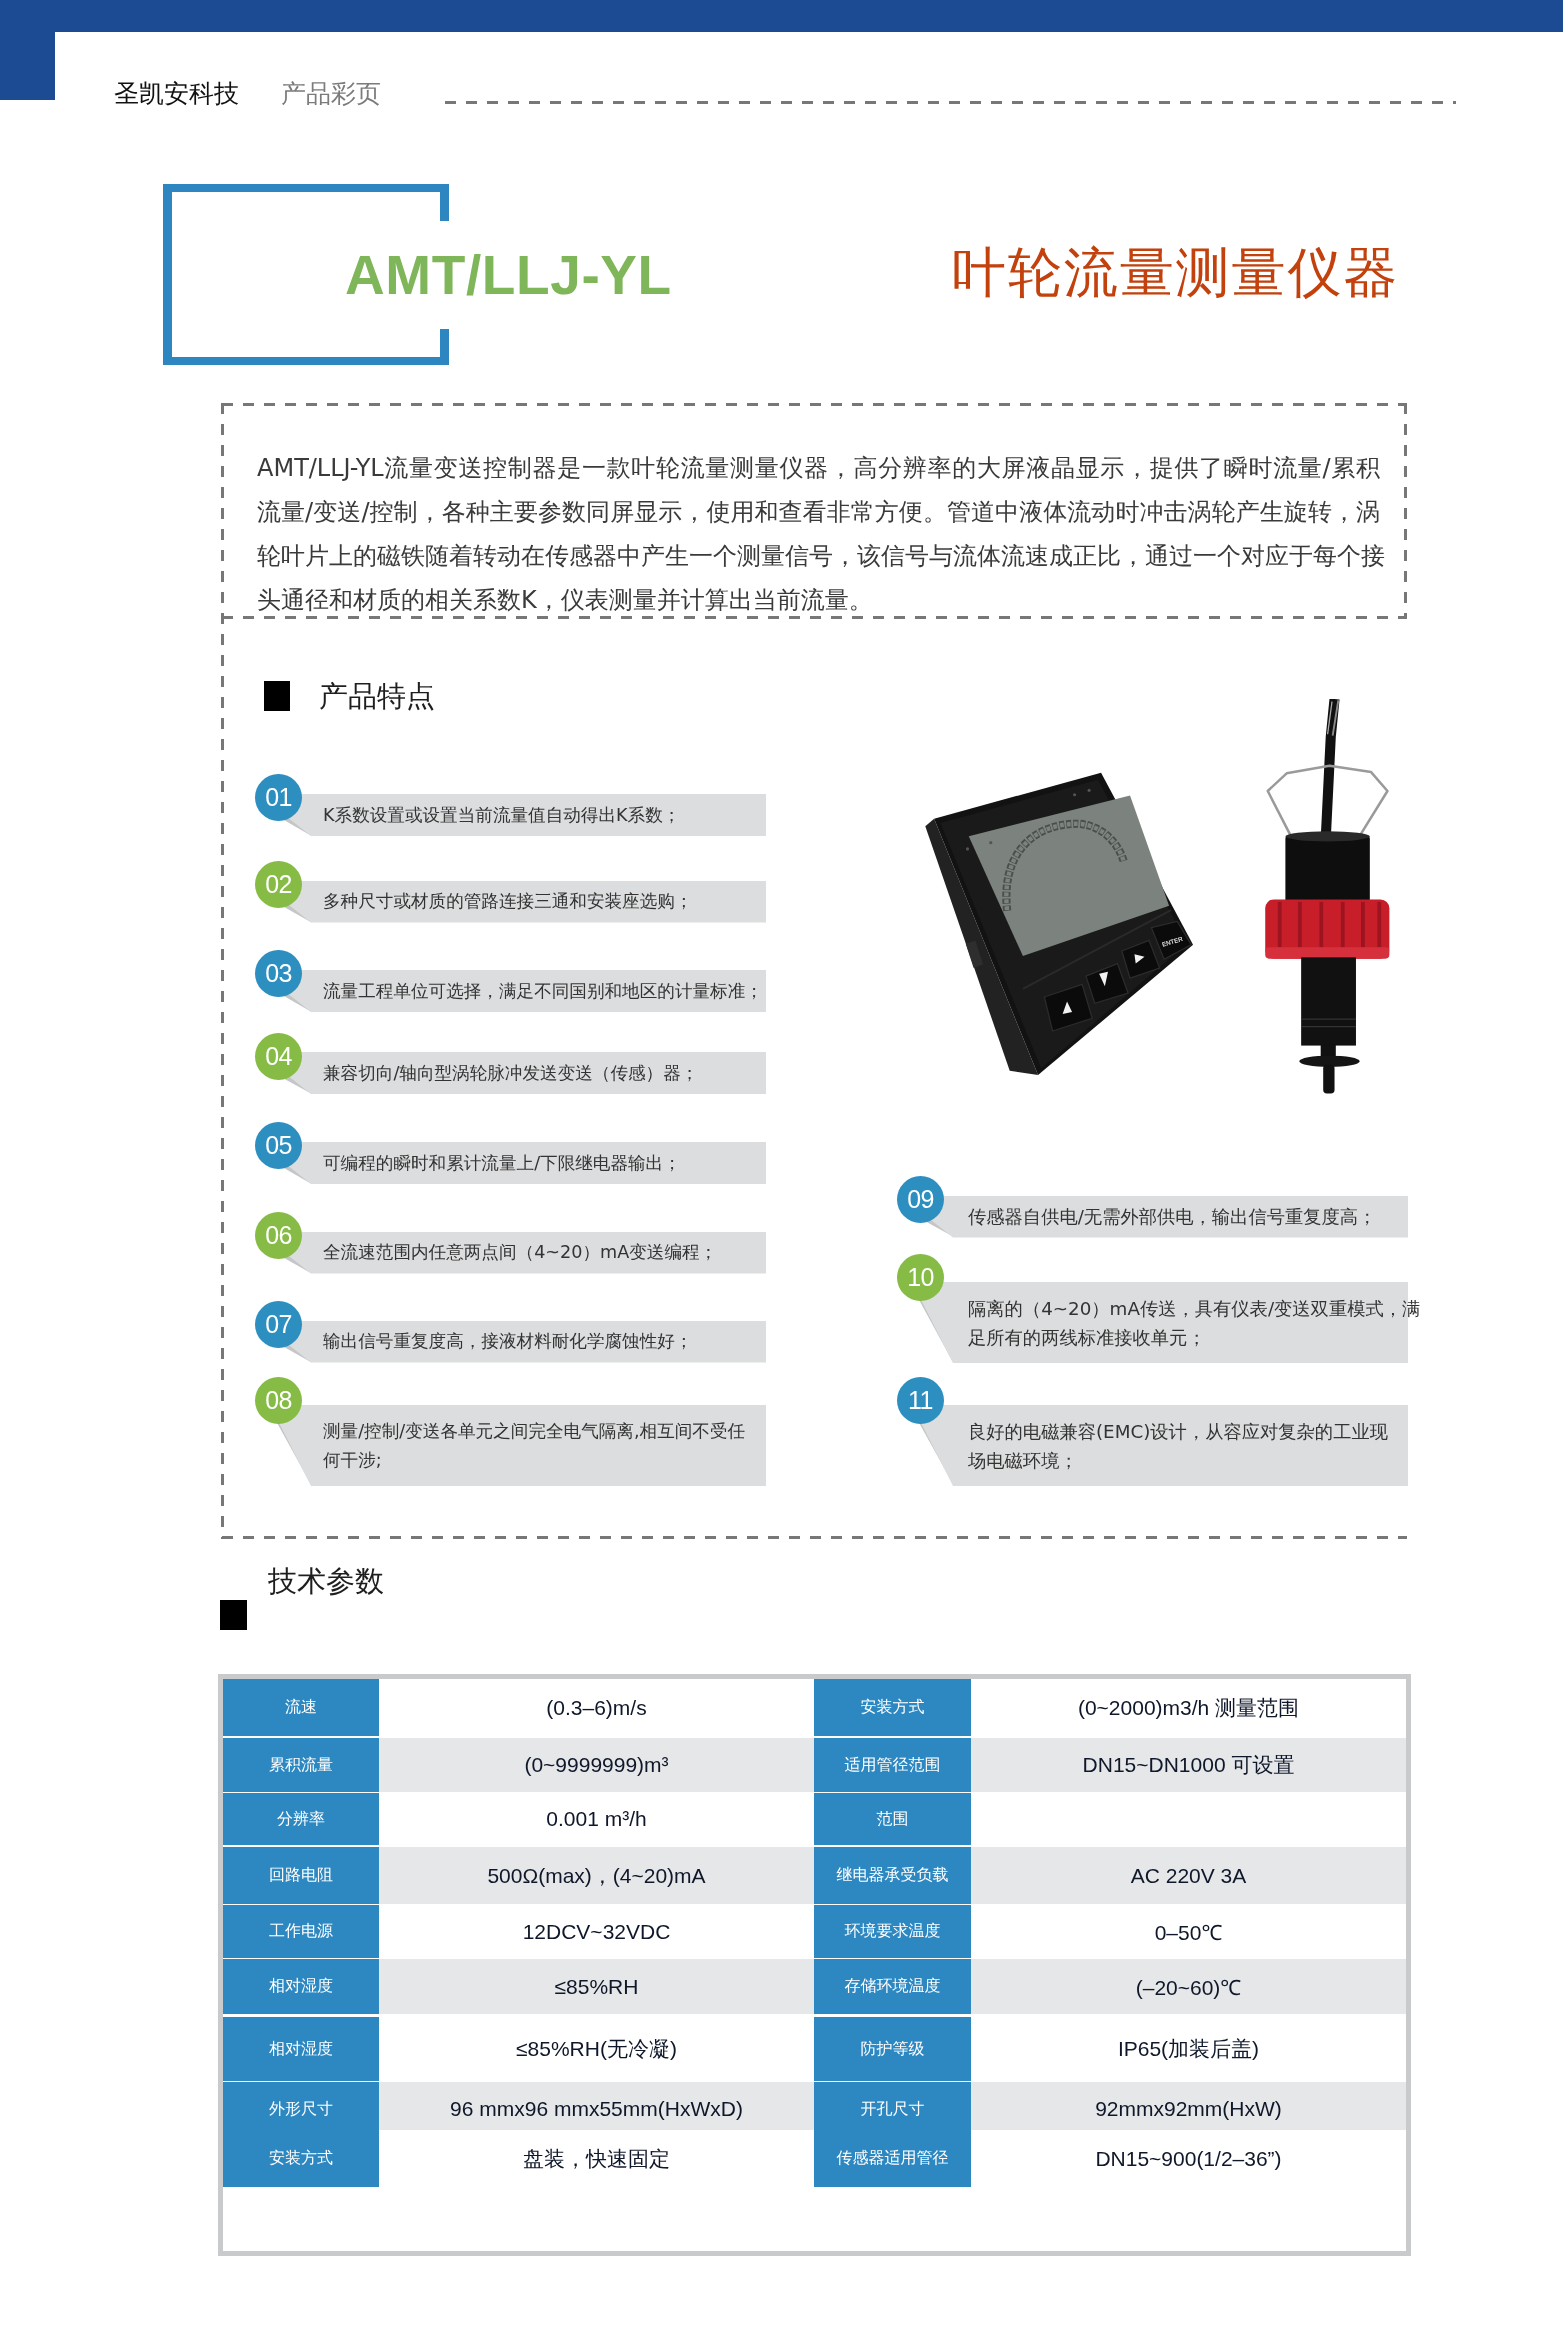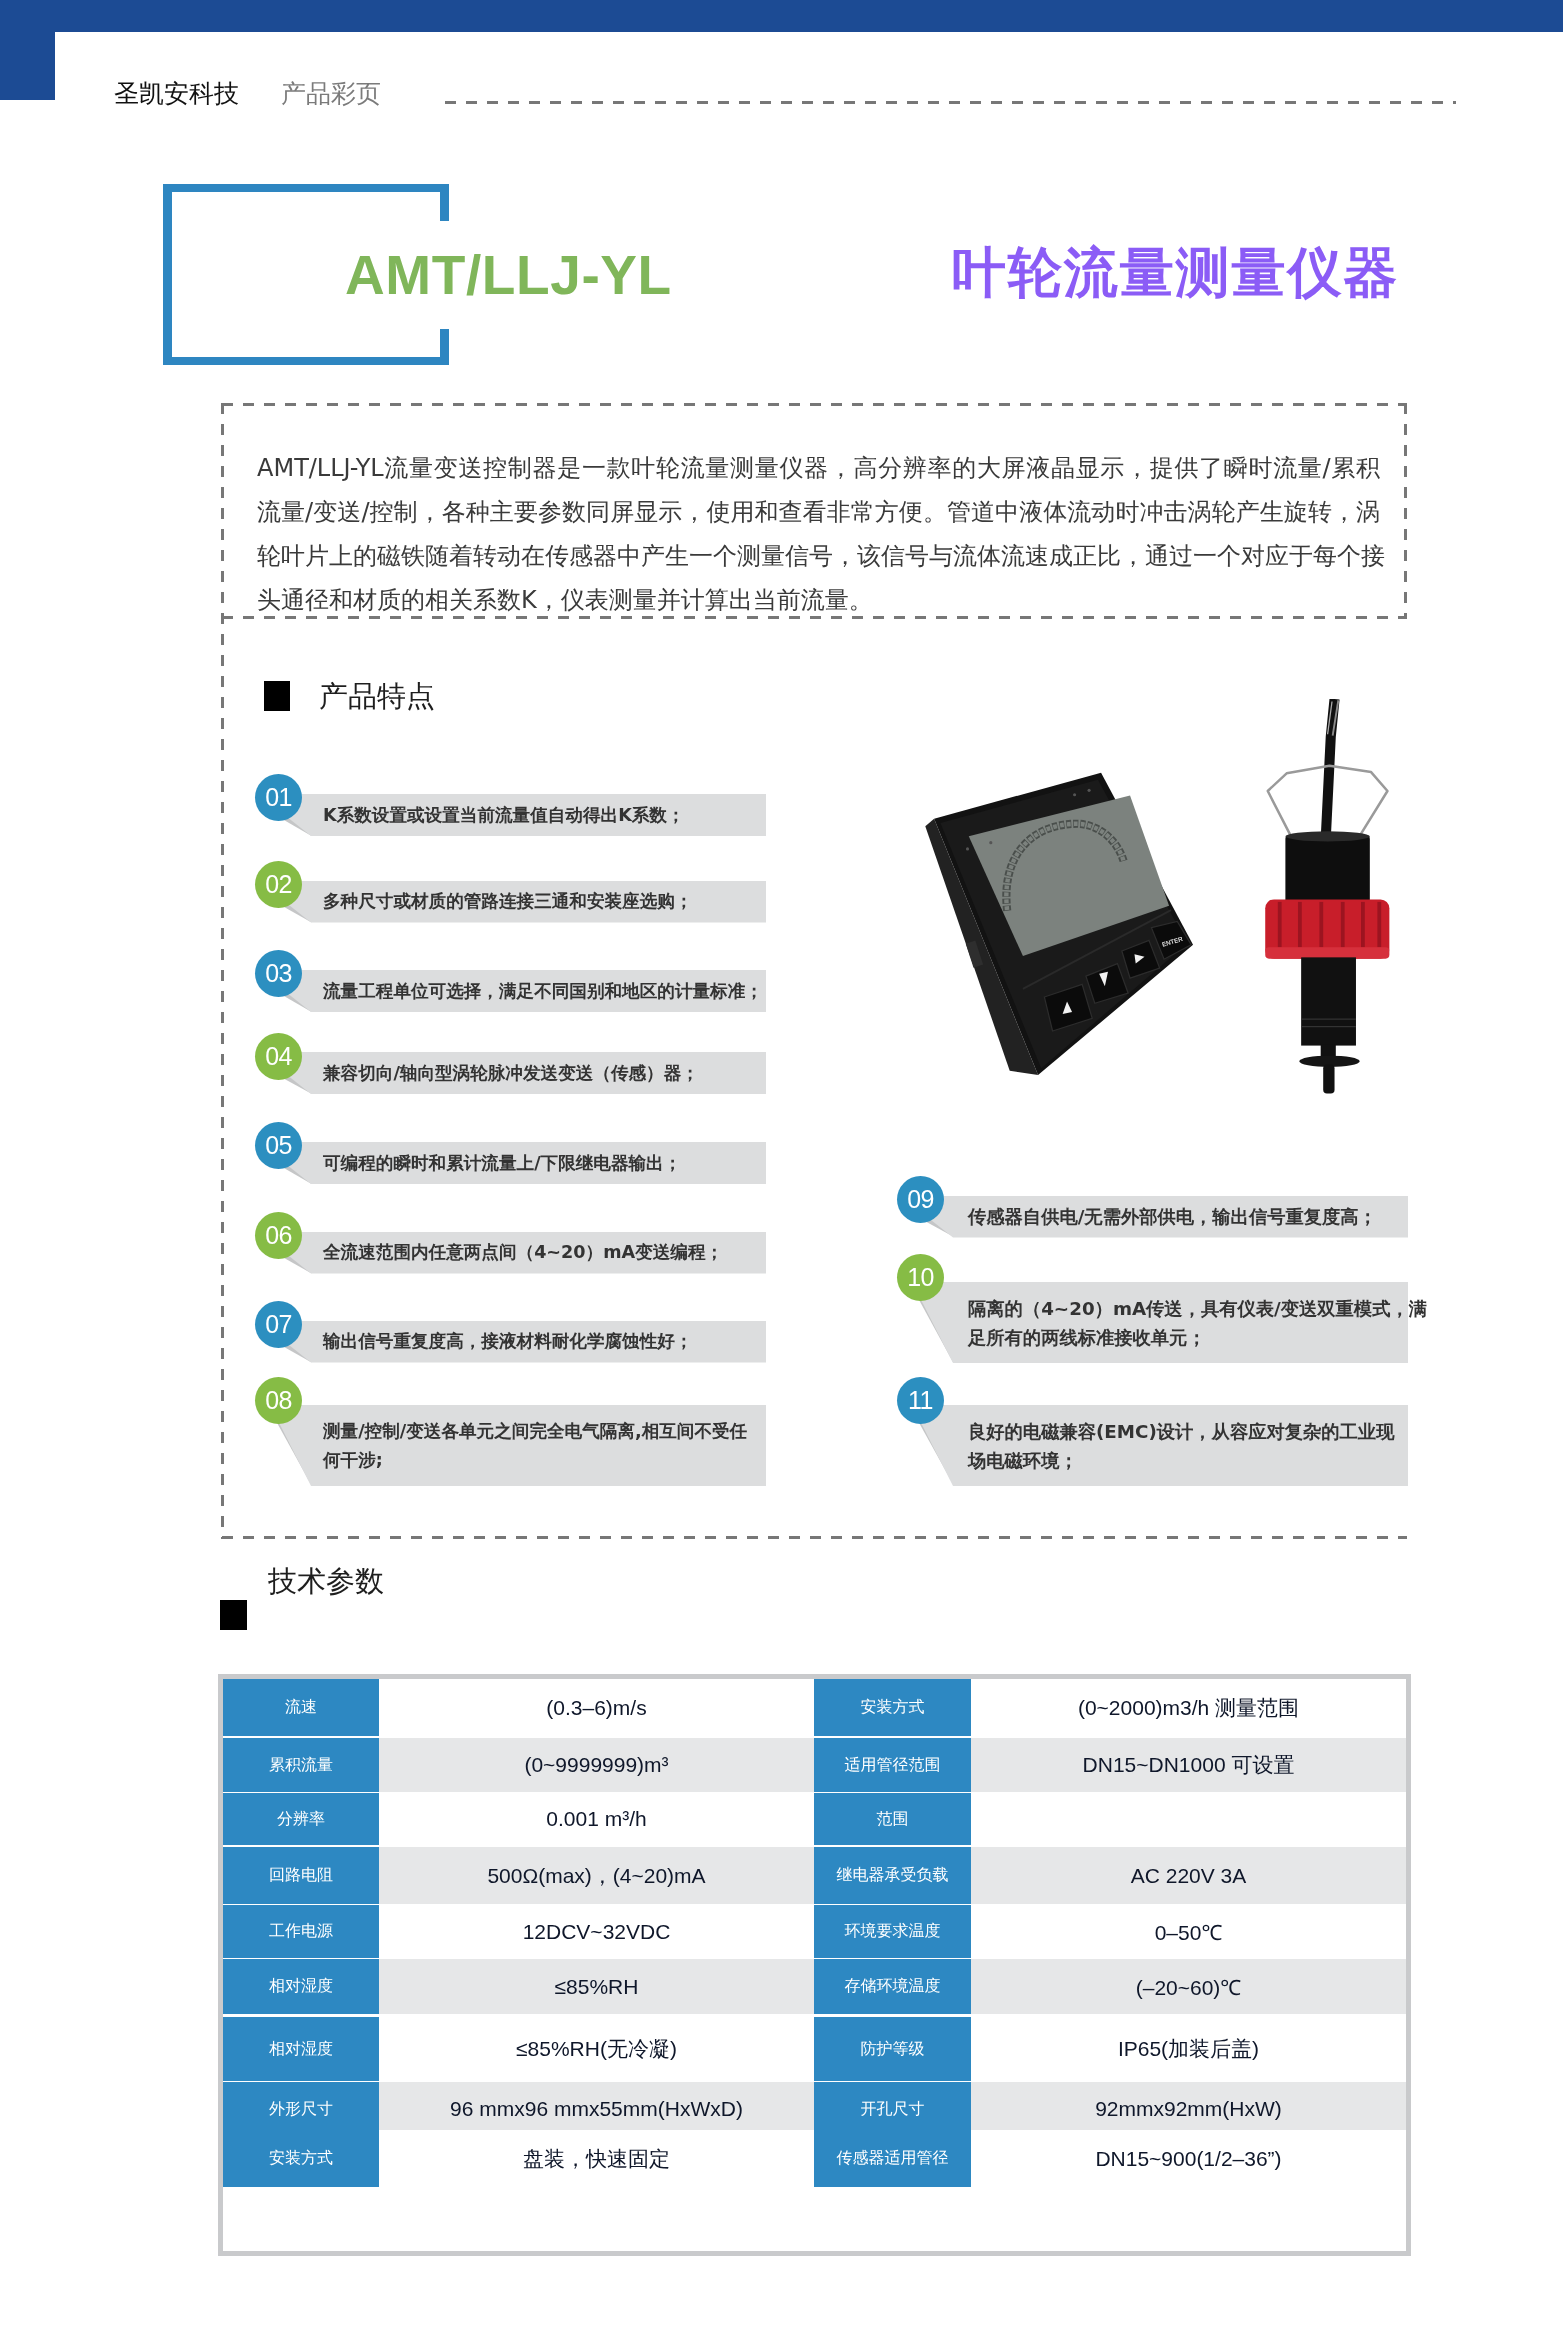--- a/index.html
+++ b/index.html
@@ -6,32 +6,32 @@
   body{width:1563px;height:2330px;position:relative;background:#ffffff;overflow:hidden;font-family:"DejaVu Sans",sans-serif;color:#333;}
   .abs{position:absolute;}
   .topbar{left:0;top:0;width:1563px;height:32px;background:#1c4b94;}
   .topblock{left:0;top:0;width:55px;height:100px;background:#1c4b94;}
   .company{left:114px;top:78px;font-size:25px;line-height:31.5px;color:#111;white-space:nowrap;}
   .subtitle{left:281px;top:78px;font-size:25px;line-height:31.5px;color:#7b7b7b;white-space:nowrap;}
   .hdash{height:2.5px;background:repeating-linear-gradient(to right,#777 0 10.7px,transparent 10.7px 21px);}
   .vdash{width:2.5px;background:repeating-linear-gradient(to bottom,#777 0 10.7px,transparent 10.7px 21px);}
   .br{background:#2e86c1;}
   .model{left:345px;top:248px;font-family:"Liberation Sans",sans-serif;font-weight:bold;font-size:55px;line-height:55px;color:#80b65a;white-space:nowrap;letter-spacing:0.6px;}
-  .pname{left:952px;top:244px;font-weight:bold;font-size:54px;line-height:58px;color:#8b5cf6;white-space:nowrap;letter-spacing:1.9px;}
+  .pname{left:952px;top:244px;font-weight:normal;font-size:54px;line-height:58px;color:#c2410c;white-space:nowrap;letter-spacing:1.9px;}
   .desc-line{left:257px;width:1123px;font-size:24px;line-height:44px;height:44px;color:#3a3a3a;white-space:nowrap;overflow:visible;margin-top:22px;}
   .just{text-align:justify;text-align-last:justify;}
   .sq{background:#000;}
   .sec-title{font-size:29px;line-height:31.5px;color:#1e1e1e;white-space:nowrap;}
   .feat{position:absolute;width:517px;height:113px;}
   .feat svg.wedge{position:absolute;left:0;top:0;overflow:visible;}
   .bar{position:absolute;left:23px;width:488px;background:#dcddde;clip-path:polygon(0 0,100% 0,100% 100%,33px 100%,0 15.8px);}
   .num{position:absolute;left:0;top:0;width:47px;height:47px;border-radius:50%;color:#fff;font-family:"Liberation Sans",sans-serif;font-size:25px;display:flex;align-items:center;justify-content:center;letter-spacing:-0.6px;}
   .blue{background:#2c8fc0;}
   .green{background:#86bc45;}
-  .ftext{position:absolute;display:flex;flex-direction:column;justify-content:center;color:#333;line-height:29px;white-space:nowrap;font-weight:bold;}
+  .ftext{position:absolute;display:flex;flex-direction:column;justify-content:center;color:#333;line-height:29px;white-space:nowrap;}
   .ftext.l{left:68px;font-size:17.6px;}
   .ftext.r{left:71px;font-size:18.3px;}
   .ftext span{display:block;}
   .tframe{left:218px;top:1674px;width:1193px;height:582px;background:#c9cacc;}
   .tinner{position:absolute;left:5px;top:5px;width:1183px;height:572px;background:#fff;}
   .trow{position:absolute;left:0;width:1183px;}
   .cell{position:absolute;top:0;height:100%;display:flex;align-items:center;justify-content:center;white-space:nowrap;}
   .lab{background:#2d88c2;color:#fff;font-size:16px;}
   .val{font-family:"Liberation Sans",sans-serif;font-size:21px;color:#0f172a;}
   .c1{left:0;width:156px;}

